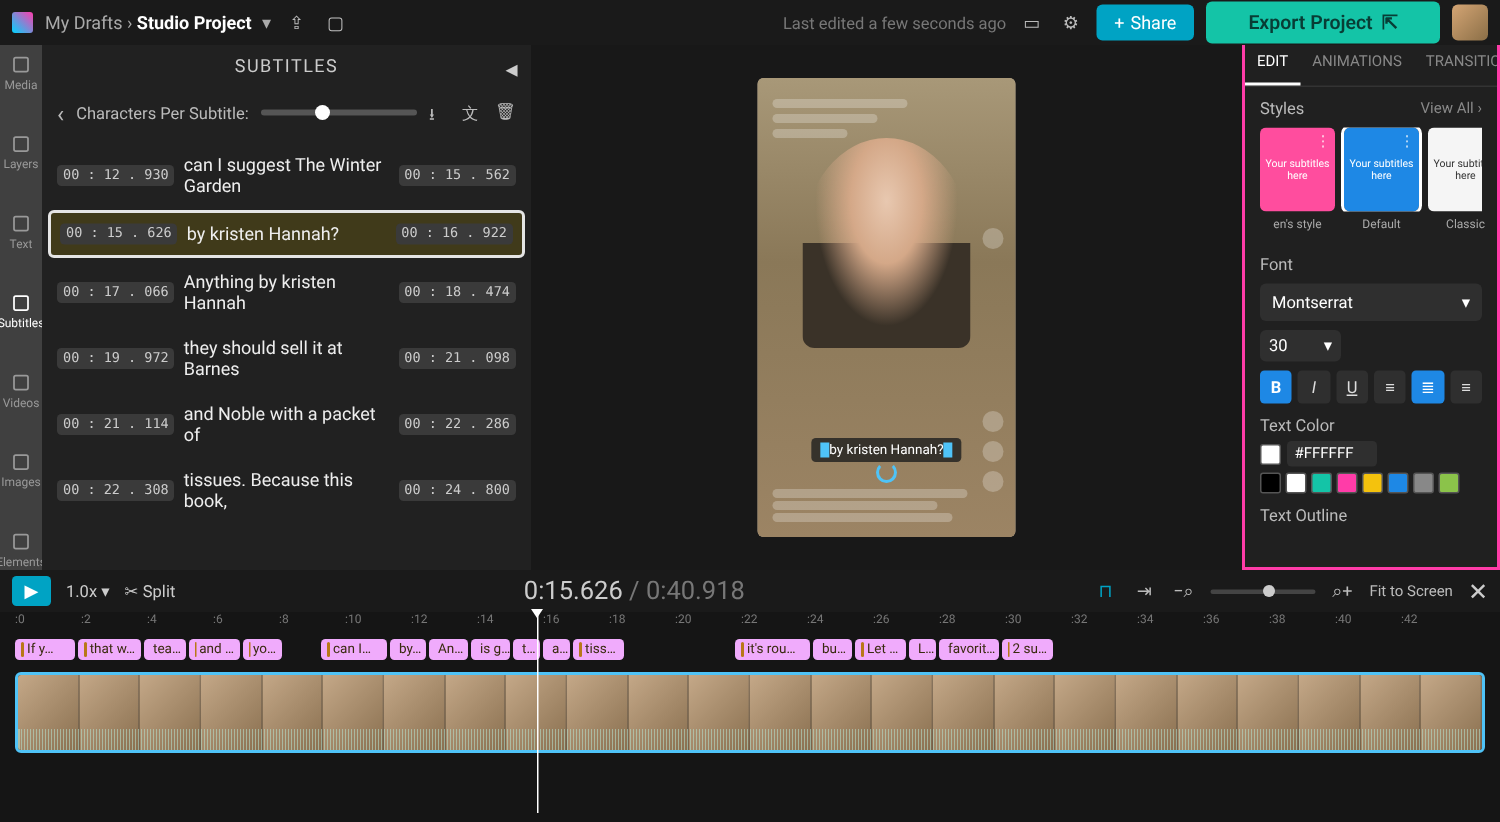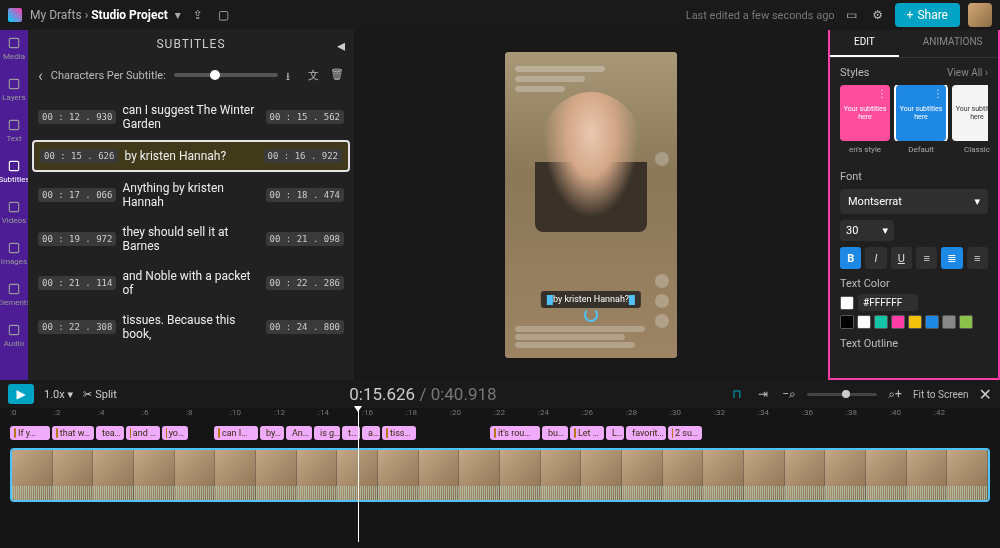--- a/index.html
+++ b/index.html
@@ -8,21 +8,21 @@
 .logo{width:14px;height:14px;background:linear-gradient(45deg,#00d4ff,#ff3cac);border-radius:2px}
 .breadcrumb{color:#aaa;font-size:12px}
 .breadcrumb b{color:#fff}
 .top-icon{width:18px;height:18px;color:#bbb;cursor:pointer;display:flex;align-items:center;justify-content:center}
 .flex-spacer{flex:1}
 .last-edited{color:#777;font-size:11px}
 .share-btn{background:#00A3C4;color:#fff;border:none;padding:5px 12px;border-radius:4px;cursor:pointer;font-size:12px;display:flex;align-items:center;gap:4px}
 .export-btn{background:#14C4A7;color:#083d35;border:none;padding:6px 28px;border-radius:4px;cursor:pointer;font-size:13px;font-weight:600;display:flex;align-items:center;gap:6px}
 .avatar{width:24px;height:24px;border-radius:4px;background:linear-gradient(135deg,#d4a574,#8b6f47)}
 .main-area{flex:1;display:flex;overflow:hidden}
-.left-rail{width:28px;background:#4c1d95;display:flex;flex-direction:column;padding-top:6px;gap:16px}
+.left-rail{width:28px;background:#404040;display:flex;flex-direction:column;padding-top:6px;gap:28px}
 .rail-item{display:flex;flex-direction:column;align-items:center;gap:2px;color:#999;cursor:pointer;font-size:8px}
 .rail-item svg{width:14px;height:14px}
 .rail-item.active{color:#fff}
 .subtitle-panel{width:326px;background:#212121;display:flex;flex-direction:column;position:relative}
 .st-header{height:28px;display:flex;align-items:center;justify-content:center;color:#ccc;font-size:12px;letter-spacing:1px;position:relative}
 .collapse-caret{position:absolute;right:8px;top:6px;color:#ccc;cursor:pointer;font-size:16px}
 .st-controls{height:34px;display:flex;align-items:center;padding:0 10px;gap:8px;color:#bbb;font-size:11px}
 .back-arrow{font-size:16px;cursor:pointer}
 .slider{flex:1;height:4px;background:#555;border-radius:2px;position:relative}
 .slider-thumb{position:absolute;width:10px;height:10px;background:#fff;border-radius:50%;top:-3px;left:35%}
@@ -35,21 +35,21 @@
 .canvas-area{flex:1;background:#181818;display:flex;align-items:center;justify-content:center;position:relative}
 .phone{width:172px;height:306px;background:#b8a890;border-radius:4px;position:relative;overflow:hidden}
 .phone-bg{position:absolute;inset:0;background:linear-gradient(180deg,#a89878 0%,#8a7858 40%,#9c8464 100%)}
 .person{position:absolute;top:40px;left:30px;width:112px;height:140px;background:radial-gradient(ellipse at 50% 30%,#e8c8b0 0%,#d4a888 30%,transparent 60%),linear-gradient(180deg,transparent 50%,#3a3228 50%);border-radius:50% 50% 8px 8px}
 .sub-overlay{position:absolute;bottom:50px;left:50%;transform:translateX(-50%);background:rgba(30,30,30,.8);color:#fff;font-size:9px;padding:3px 6px;border-radius:3px;white-space:nowrap}
 .sub-cursor{display:inline-block;width:6px;height:10px;background:#4FC3F7;vertical-align:middle}
 .ghost-line{position:absolute;background:rgba(255,255,255,.25);height:6px;border-radius:3px}
 .load-spin{position:absolute;bottom:36px;left:50%;transform:translateX(-50%);width:14px;height:14px;border:2px solid #4FC3F7;border-top-color:transparent;border-radius:50%}
 .right-panel{width:172px;background:#202020;border:2px solid #ff3ca8;border-top:none;display:flex;flex-direction:column;font-size:11px;overflow:auto}
 .rp-tabs{display:flex;height:28px;border-bottom:1px solid #333}
-.rp-tab{flex:0 0 auto;padding:6px 24px;color:#888;cursor:pointer;font-size:10px}
+.rp-tab{flex:0 0 auto;padding:6px 8px;color:#888;cursor:pointer;font-size:10px}
 .rp-tab.active{color:#fff;border-bottom:2px solid #fff}
 .rp-sec{padding:8px 10px}
 .rp-row{display:flex;justify-content:space-between;align-items:center;margin-bottom:6px}
 .rp-label{color:#bbb;font-size:11px}
 .view-all{color:#888;font-size:10px;cursor:pointer}
 .style-cards{display:flex;gap:6px;overflow:hidden;position:relative}
 .style-card{width:50px;height:56px;border-radius:4px;display:flex;flex-direction:column;align-items:center;justify-content:center;font-size:7px;text-align:center;cursor:pointer;position:relative;flex-shrink:0}
 .sc1{background:#ff4d9e;color:#fff}
 .sc2{background:#1E88E5;color:#fff;outline:2px solid #fff}
 .sc3{background:#f5f5f5;color:#333}
@@ -102,20 +102,24 @@
   <div class="top-icon">⇪</div>
   <div class="top-icon">▢</div>
   <div class="flex-spacer"></div>
   <div class="last-edited">Last edited a few seconds ago</div>
   <div class="top-icon">▭</div>
   <div class="top-icon">⚙</div>
   <button class="share-btn">
       <span>+</span>
       <span>Share</span>
     </button>
+  <button class="export-btn">
+      <span>Export Project</span>
+      <span>⇱</span>
+    </button>
   <div class="avatar"></div>
 </div>
 
 <div class="main-area">
 
   <div class="left-rail" id="rail">
       <div class="rail-item">
         <svg viewBox="0 0 24 24" fill="currentColor">
           <rect x="4" y="4" width="16" height="16" rx="2" fill="none" stroke="currentColor" stroke-width="2"></rect>
         </svg>

